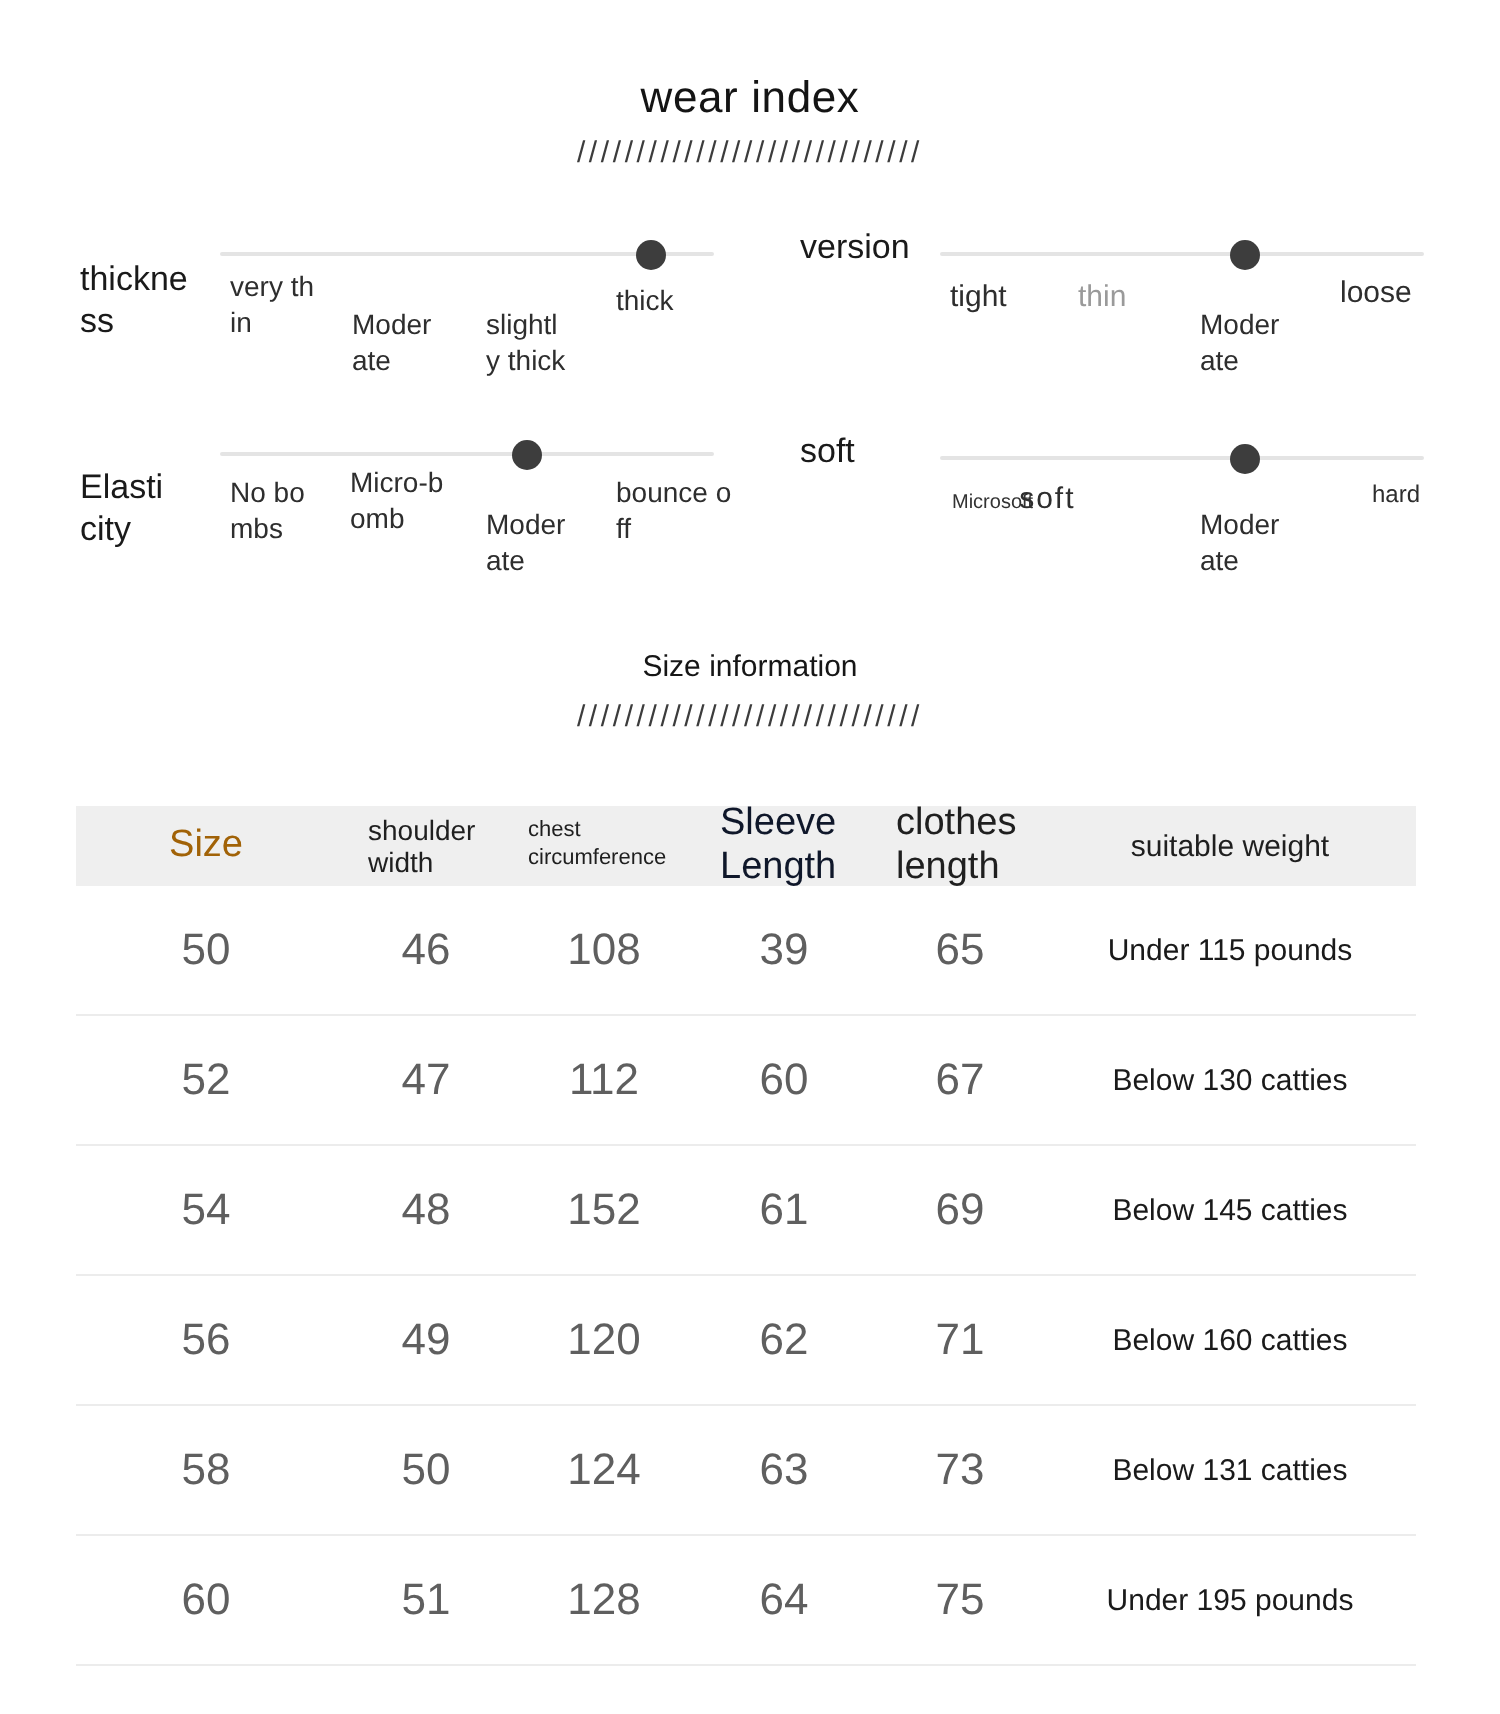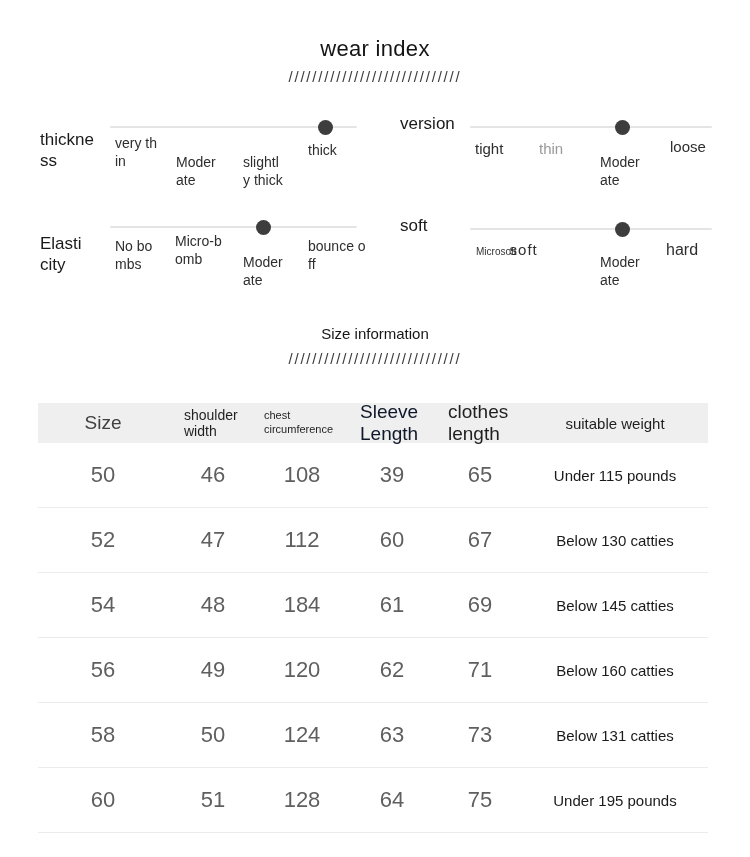--- a/index.html
+++ b/index.html
@@ -44,28 +44,28 @@
   .s-elasticity .opt3{left:133px;top:37px;width:46px;}
   .s-elasticity .opt4{left:198px;top:21px;width:58px;}
 
   .s-soft .slider-label{top:-2px;width:66px;}
   .s-soft .track-line{top:11px;}
   .s-soft .track-dot{top:5px;}
   .s-soft .opt1{left:6px;top:24px;white-space:nowrap;}
   .s-soft .opt1 .tiny{font-size:10px;color:#333;}
   .s-soft .opt1 .big{font-size:15px;margin-left:-7px;letter-spacing:1px;}
   .s-soft .opt3{left:130px;top:37px;width:46px;}
-  .s-soft .opt4{left:196px;top:23px;font-size:16px;}
+  .s-soft .opt4{left:216px;top:23px;font-size:12px;}
 
   .size-table{width:670px;margin:36px 0 0 38px;}
   .t-head{display:flex;align-items:center;background:#efefef;height:40px;}
   .t-row{display:flex;align-items:center;height:64px;border-bottom:1px solid #ececec;}
   .tc{display:flex;justify-content:center;align-items:center;}
   .c1{width:130px;} .c2{width:90px;} .c3{width:88px;} .c4{width:92px;} .c5{width:84px;} .c6{width:186px;}
-  .h-size{font-size:19px;color:#404040;}
+  .h-size{font-size:19px;color:#a16207;}
   .h-shoulder{font-size:14px;color:#1f1f1f;width:58px;line-height:1.15;text-align:left;}
   .h-chest{font-size:11px;color:#1f1f1f;width:76px;line-height:1.25;text-align:left;}
   .h-sleeve{font-size:19px;color:#0f172a;width:64px;line-height:1.15;text-align:left;}
   .h-clothes{font-size:19px;color:#1f1f1f;width:64px;line-height:1.15;text-align:left;}
   .h-weight{font-size:15px;color:#1f1f1f;}
   .num{font-size:22px;color:#5f5f5f;}
   .wt{font-size:15px;color:#1a1a1a;font-weight:500;}
 </style>
 </head>
 <body>
@@ -163,21 +163,21 @@
       <div class="tc c1 num">52</div>
       <div class="tc c2 num">47</div>
       <div class="tc c3 num">112</div>
       <div class="tc c4 num">60</div>
       <div class="tc c5 num">67</div>
       <div class="tc c6 wt">Below 130 catties</div>
     </div>
     <div class="t-row">
       <div class="tc c1 num">54</div>
       <div class="tc c2 num">48</div>
-      <div class="tc c3 num">184</div>
+      <div class="tc c3 num">152</div>
       <div class="tc c4 num">61</div>
       <div class="tc c5 num">69</div>
       <div class="tc c6 wt">Below 145 catties</div>
     </div>
     <div class="t-row">
       <div class="tc c1 num">56</div>
       <div class="tc c2 num">49</div>
       <div class="tc c3 num">120</div>
       <div class="tc c4 num">62</div>
       <div class="tc c5 num">71</div>

